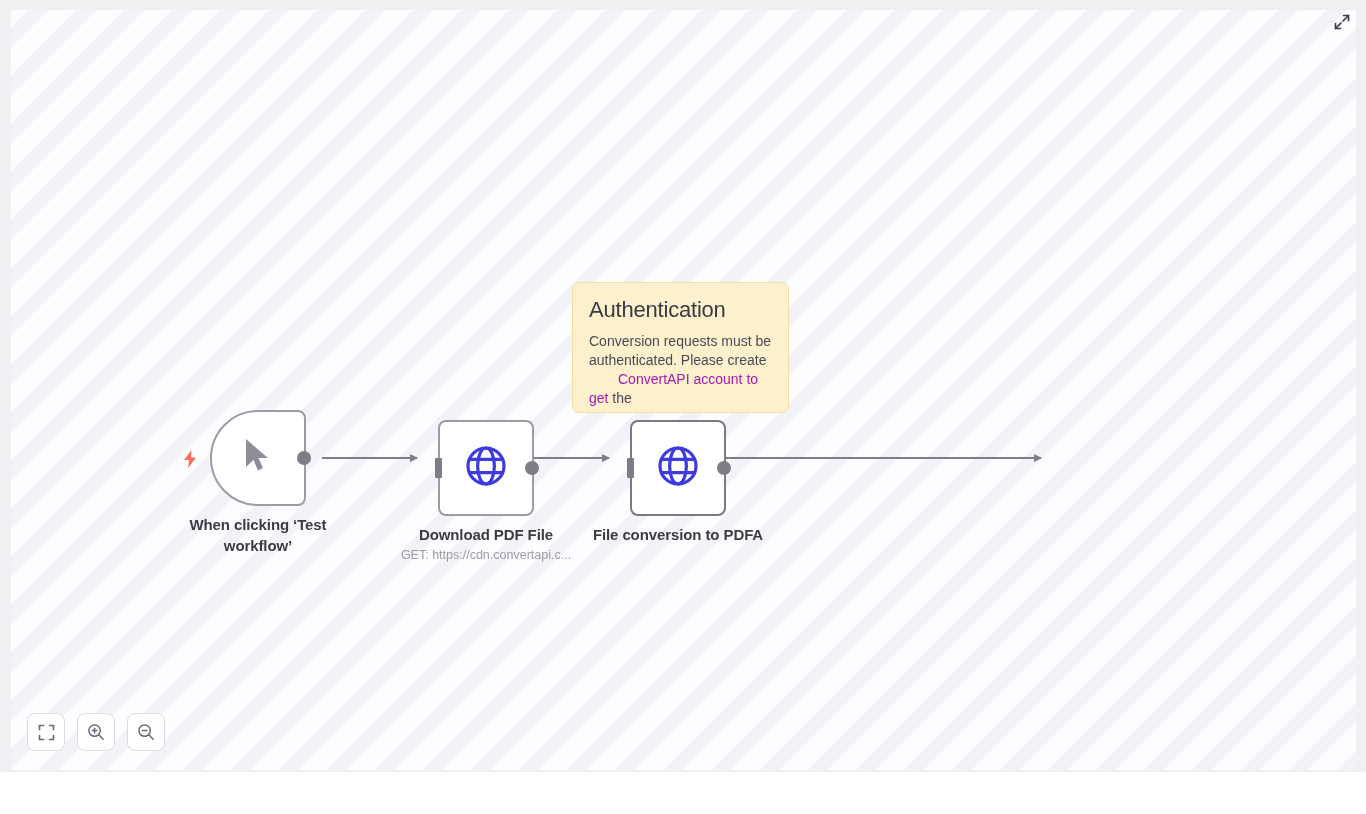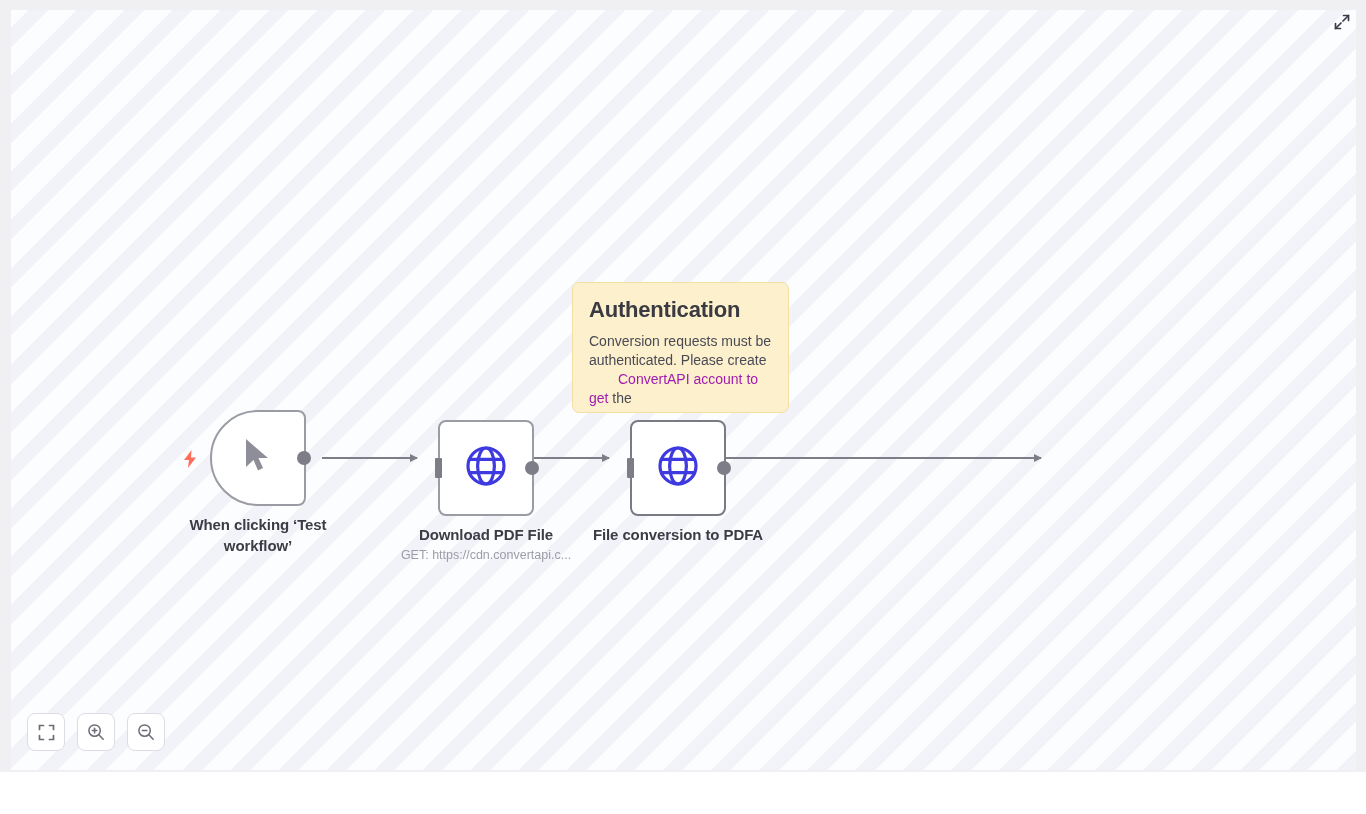--- a/index.html
+++ b/index.html
@@ -82,21 +82,21 @@
     background: #fdf0cd;
     border: 1px solid #f4dfa2;
     border-radius: 7px;
     padding: 14px 16px 10px 16px;
     overflow: hidden;
     z-index: 6;
     cursor: default;
   }
   .sticky-title {
     font-size: 22px;
-    font-weight: 700;
+    font-weight: 400;
     color: #3a3a42;
     letter-spacing: -0.2px;
     line-height: 1.15;
     margin-bottom: 10px;
   }
   .sticky-body {
     font-size: 14px;
     line-height: 19px;
     color: #4a4a55;
   }

